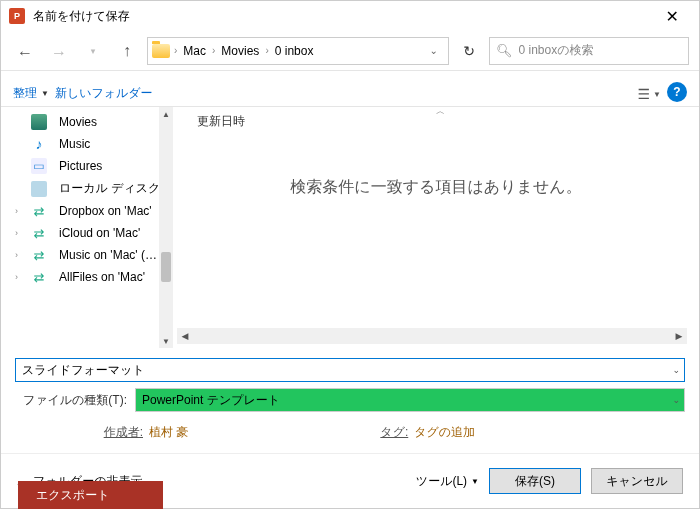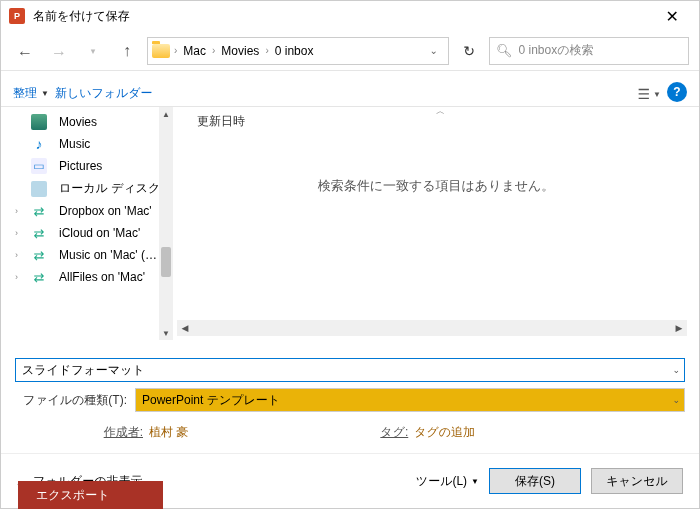--- a/index.html
+++ b/index.html
@@ -44,32 +44,32 @@
     .ico-disk { background: #b8d8e8; border-radius: 2px; }
     .ico-net { color: #2a8; font-size: 13px; }
     .side-scroll { position: absolute; right: 0; top: 0; bottom: 0; width: 14px; background: #f0f0f0; }
     .side-scroll .thumb { position: absolute; left: 2px; right: 2px; top: 60%; height: 30px; background: #c0c0c0; border-radius: 2px; }
     .side-scroll .arrow { position: absolute; left: 0; right: 0; height: 14px; display: flex; align-items: center; justify-content: center; font-size: 8px; color: #555; }
     
     .content { flex: 1; display: flex; flex-direction: column; }
     .col-headers { display: flex; padding: 6px 24px; font-size: 12px; color: #333; border-bottom: 1px solid transparent; position: relative; }
     .col-headers .h1 { flex: 1; }
     .expand-up { position: absolute; left: 50%; top: -2px; font-size: 9px; color: #888; }
-    .empty-msg { text-align: center; font-size: 13px; color: #555; padding: 40px 0; flex: 1; }
+    .empty-msg { text-align: center; font-size: 16px; color: #555; padding: 40px 0; flex: 1; }
     .hscroll { height: 16px; background: #f0f0f0; display: flex; align-items: center; margin: 4px 12px 4px 4px; }
     .hscroll .arrow { width: 16px; text-align: center; font-size: 9px; color: #555; }
     .hscroll .track { flex: 1; position: relative; height: 100%; }
     
     .form-area { padding: 10px 14px 6px; }
     .form-row { display: flex; align-items: center; margin-bottom: 6px; font-size: 12px; }
     .form-row label { width: 120px; text-align: right; padding-right: 8px; color: #333; }
     .form-row .field { flex: 1; height: 24px; border: 1px solid #888; padding: 0 6px; display: flex; align-items: center; background: #fff; position: relative; }
-    .form-row .field.focus { border-color: #0078d4; margin-top: 8px; }
+    .form-row .field.focus { border-color: #0078d4; }
     .form-row .field .drop { position: absolute; right: 4px; font-size: 9px; color: #555; }
-    .form-row .field.type-sel { background: #eab308; border-color: #ccc; }
+    .form-row .field.type-sel { background: #22c55e; border-color: #ccc; }
     .meta-row { display: flex; padding: 6px 14px; font-size: 12px; gap: 6px; }
     .meta-row .label { width: 114px; text-align: right; color: #555; text-decoration: underline; }
     .meta-row .link { color: #a16207; cursor: pointer; text-align: right; }
     .meta-row .gap { width: 180px; }
     
     .footer { border-top: 1px solid #eee; padding: 14px 16px; display: flex; align-items: center; gap: 10px; font-size: 12px; }
     .footer .hide-link { display: flex; align-items: center; gap: 4px; cursor: pointer; }
     .footer .spacer { flex: 1; }
     .footer .tools { display: flex; align-items: center; gap: 4px; cursor: pointer; text-align: right; }
     .footer button { min-width: 92px; height: 26px; background: #e1e1e1; border: 1px solid #adadad; font-size: 12px; cursor: pointer; }

